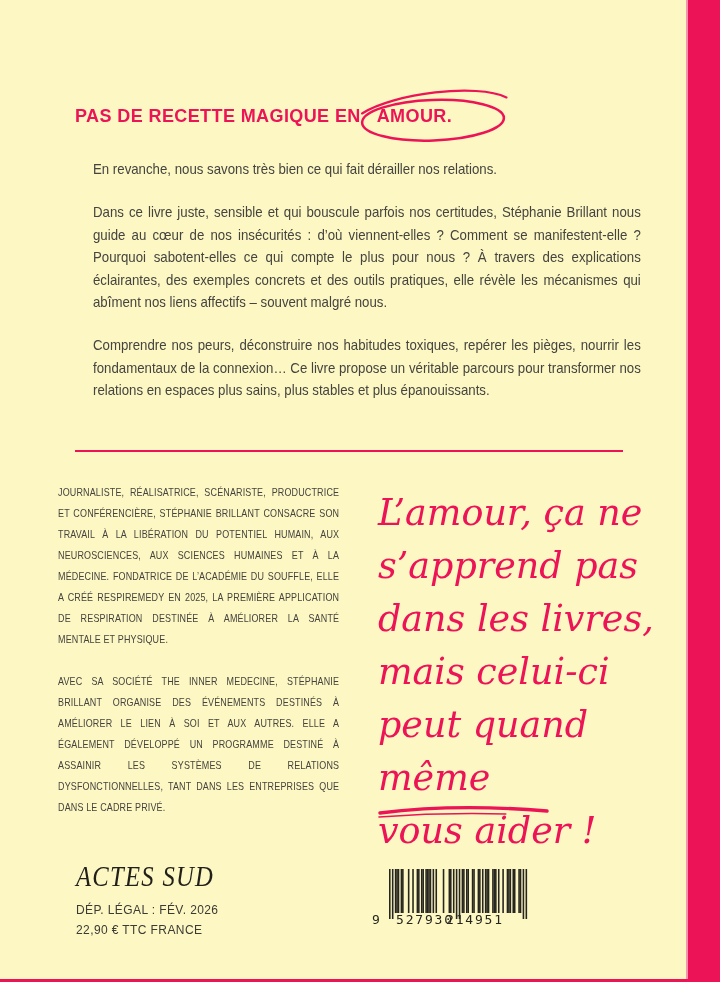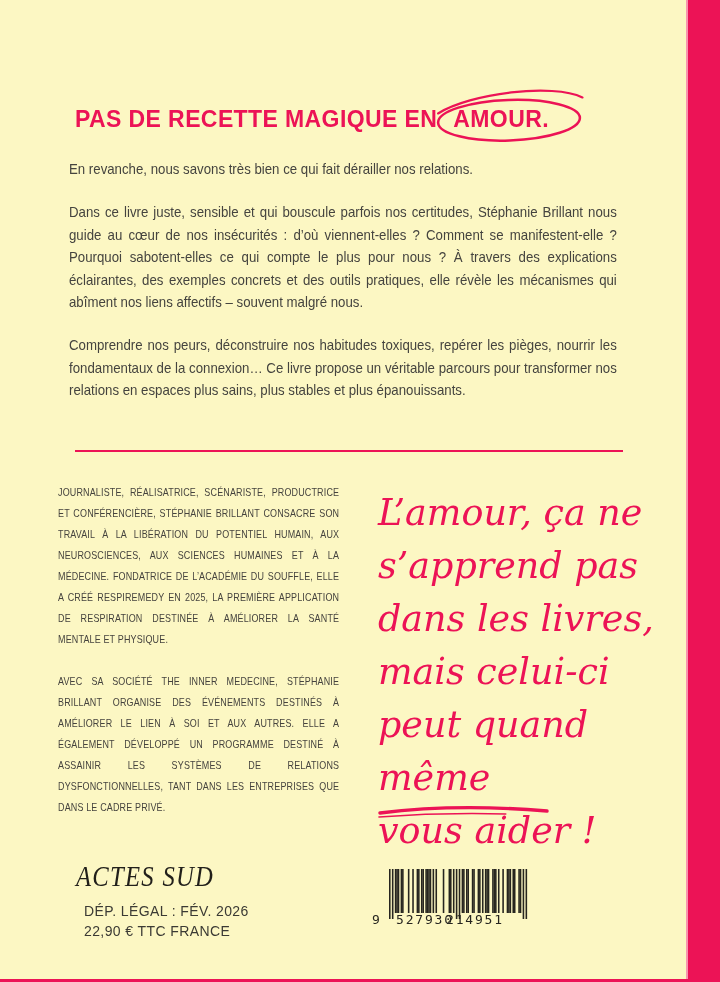--- a/index.html
+++ b/index.html
@@ -18,31 +18,31 @@
   }
   .strip-bottom{
     position:absolute;left:0;bottom:0;width:100%;height:3px;
     background:var(--accent,#EC1356);
   }
   
   .headline{
     position:absolute;left:75px;top:106px;
     display:flex;align-items:center;
     color:var(--accent,#EC1356);
-    font-weight:bold;font-size:23px;letter-spacing:.4px;
+    font-weight:bold;font-size:18px;letter-spacing:.4px;
     white-space:nowrap;
   }
   .circled{position:relative;margin-left:2px;padding:0 14px;}
   .circle-svg{
     position:absolute;left:-6px;top:-21px;width:152px;height:62px;
     color:var(--accent,#EC1356);
     pointer-events:none;
   }
   
-  .intro{position:absolute;left:69px;top:158px;width:560px;}
+  .intro{position:absolute;left:93px;top:158px;width:560px;}
   .intro p{
     width:600px;transform:scaleX(0.913);transform-origin:left top;
     margin:0 0 21px 0;
     font-size:14.5px;line-height:22.4px;text-align:justify;
     color:#45443F;
   }
   .divider{
     position:absolute;left:75px;top:450px;width:548px;height:2px;
     background:var(--accent,#EC1356);
   }
@@ -70,22 +70,22 @@
   }
   
   .logo{
     position:absolute;left:76px;top:860px;
     font-family:"Liberation Serif",serif;font-style:italic;
     font-size:29px;letter-spacing:1.5px;color:#211F1A;
     transform:scaleX(0.85);transform-origin:left top;
     white-space:nowrap;
   }
   .legal,.price{
-    position:absolute;left:84px;
-    font-size:14px;letter-spacing:.4px;color:#3B3A34;white-space:nowrap;
+    position:absolute;left:76px;
+    font-size:12px;letter-spacing:.4px;color:#3B3A34;white-space:nowrap;
   }
   .legal{top:903px;}
   .price{top:923px;}
   
   .barcode{position:absolute;left:389px;top:869px;width:138px;height:58px;}
   .barcode svg{position:absolute;left:0;top:0;overflow:visible;}
   .bc-digit{
     position:absolute;top:43px;
     font-family:"DejaVu Sans Mono",monospace;
     font-size:13px;letter-spacing:1.8px;color:#26251F;

